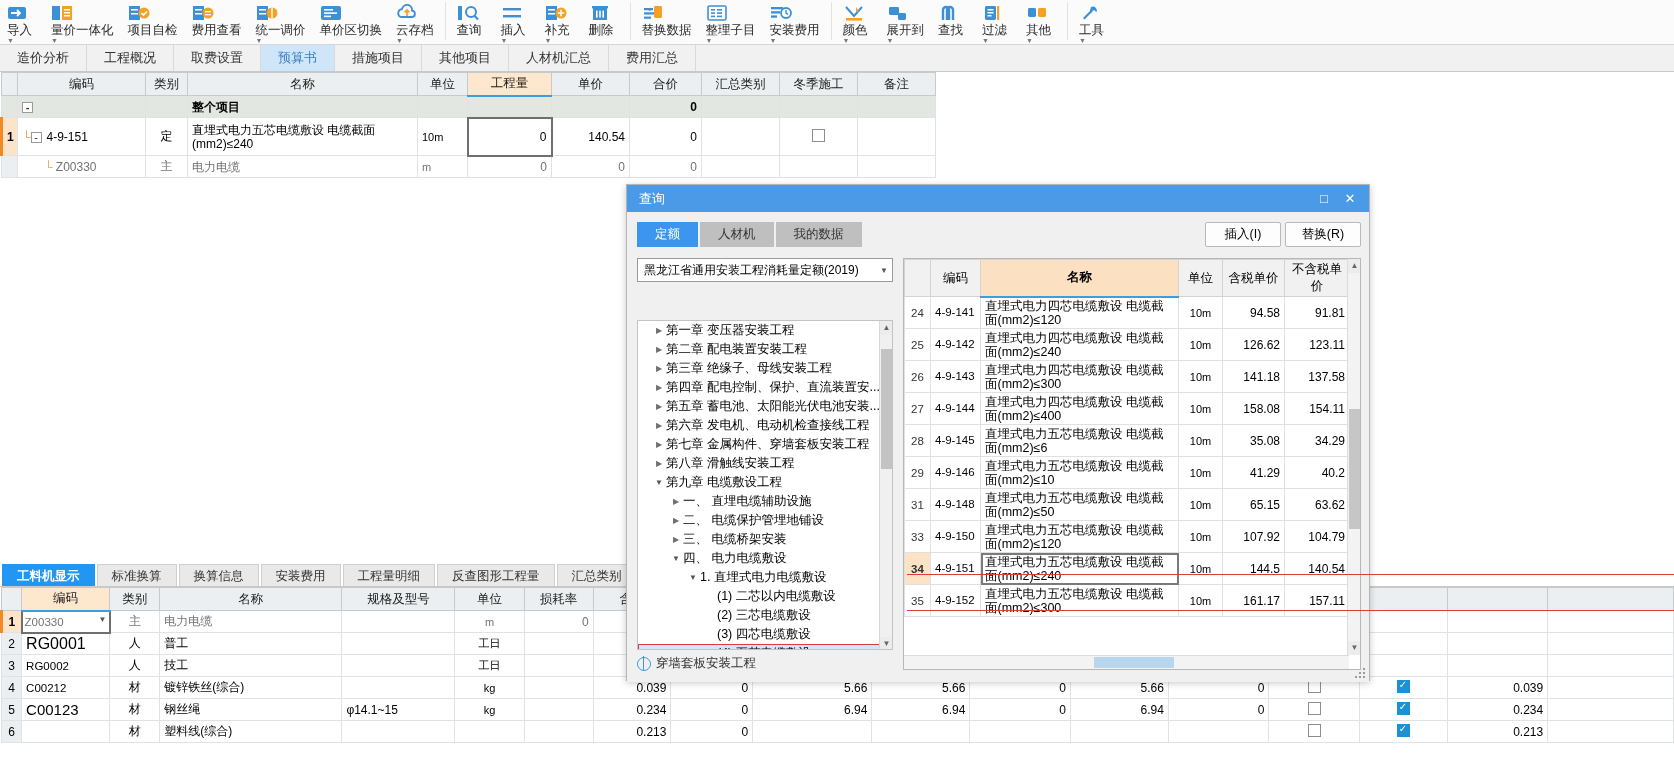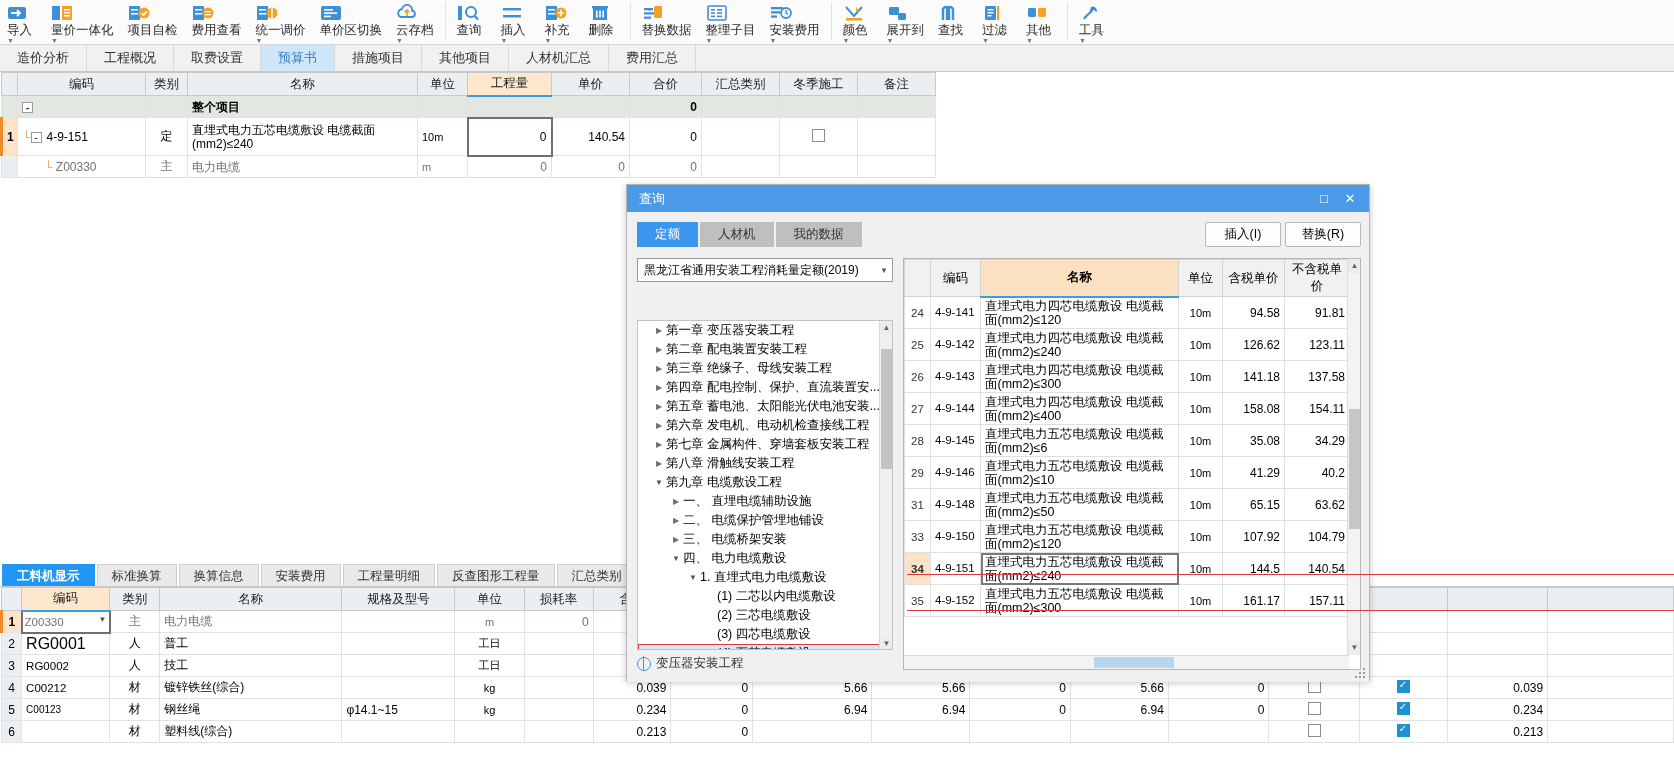--- a/index.html
+++ b/index.html
@@ -614,21 +614,21 @@
             <td class="num">0</td>
             <td class="num">5.66</td>
             <td class="num">0</td>
             <td class="ctr"><span class="chk"></span></td>
             <td class="ctr"><span class="chk on"></span></td>
             <td class="num">0.039</td>
             <td></td>
           </tr>
           <tr>
             <td class="rowhdr">5</td>
-            <td style="font-size:10px"><span>C00123</span></td>
+            <td style="font-size:15px"><span>C00123</span></td>
             <td class="ctr">材</td>
             <td class="">钢丝绳</td>
             <td>φ14.1~15</td>
             <td class="ctr" style="font-size:11px">kg</td>
             <td class="num"></td>
             <td class="num">0.234</td>
             <td class="num">0</td>
             <td class="num">6.94</td>
             <td class="num">6.94</td>
             <td class="num">0</td>
@@ -782,21 +782,21 @@
           </div>
         <div class="tscroll">
           <div class="ar" style="top:0">▲</div>
           <div class="thumb"></div>
           <div class="ar" style="bottom:0">▼</div>
         </div>
       </div>
 
       <div class="custrange">
         <span class="globe"></span>
-        <span>变压器安装工程</span>
+        <span>穿墙套板安装工程</span>
       </div>
 
       <div class="dgridwrap">
         <table class="dg" id="dialog-grid">
           <colgroup>
             <col style="width:26px">
               <col style="width:50px">
               <col style="width:198px">
             <col style="width:44px">
               <col style="width:62px">

